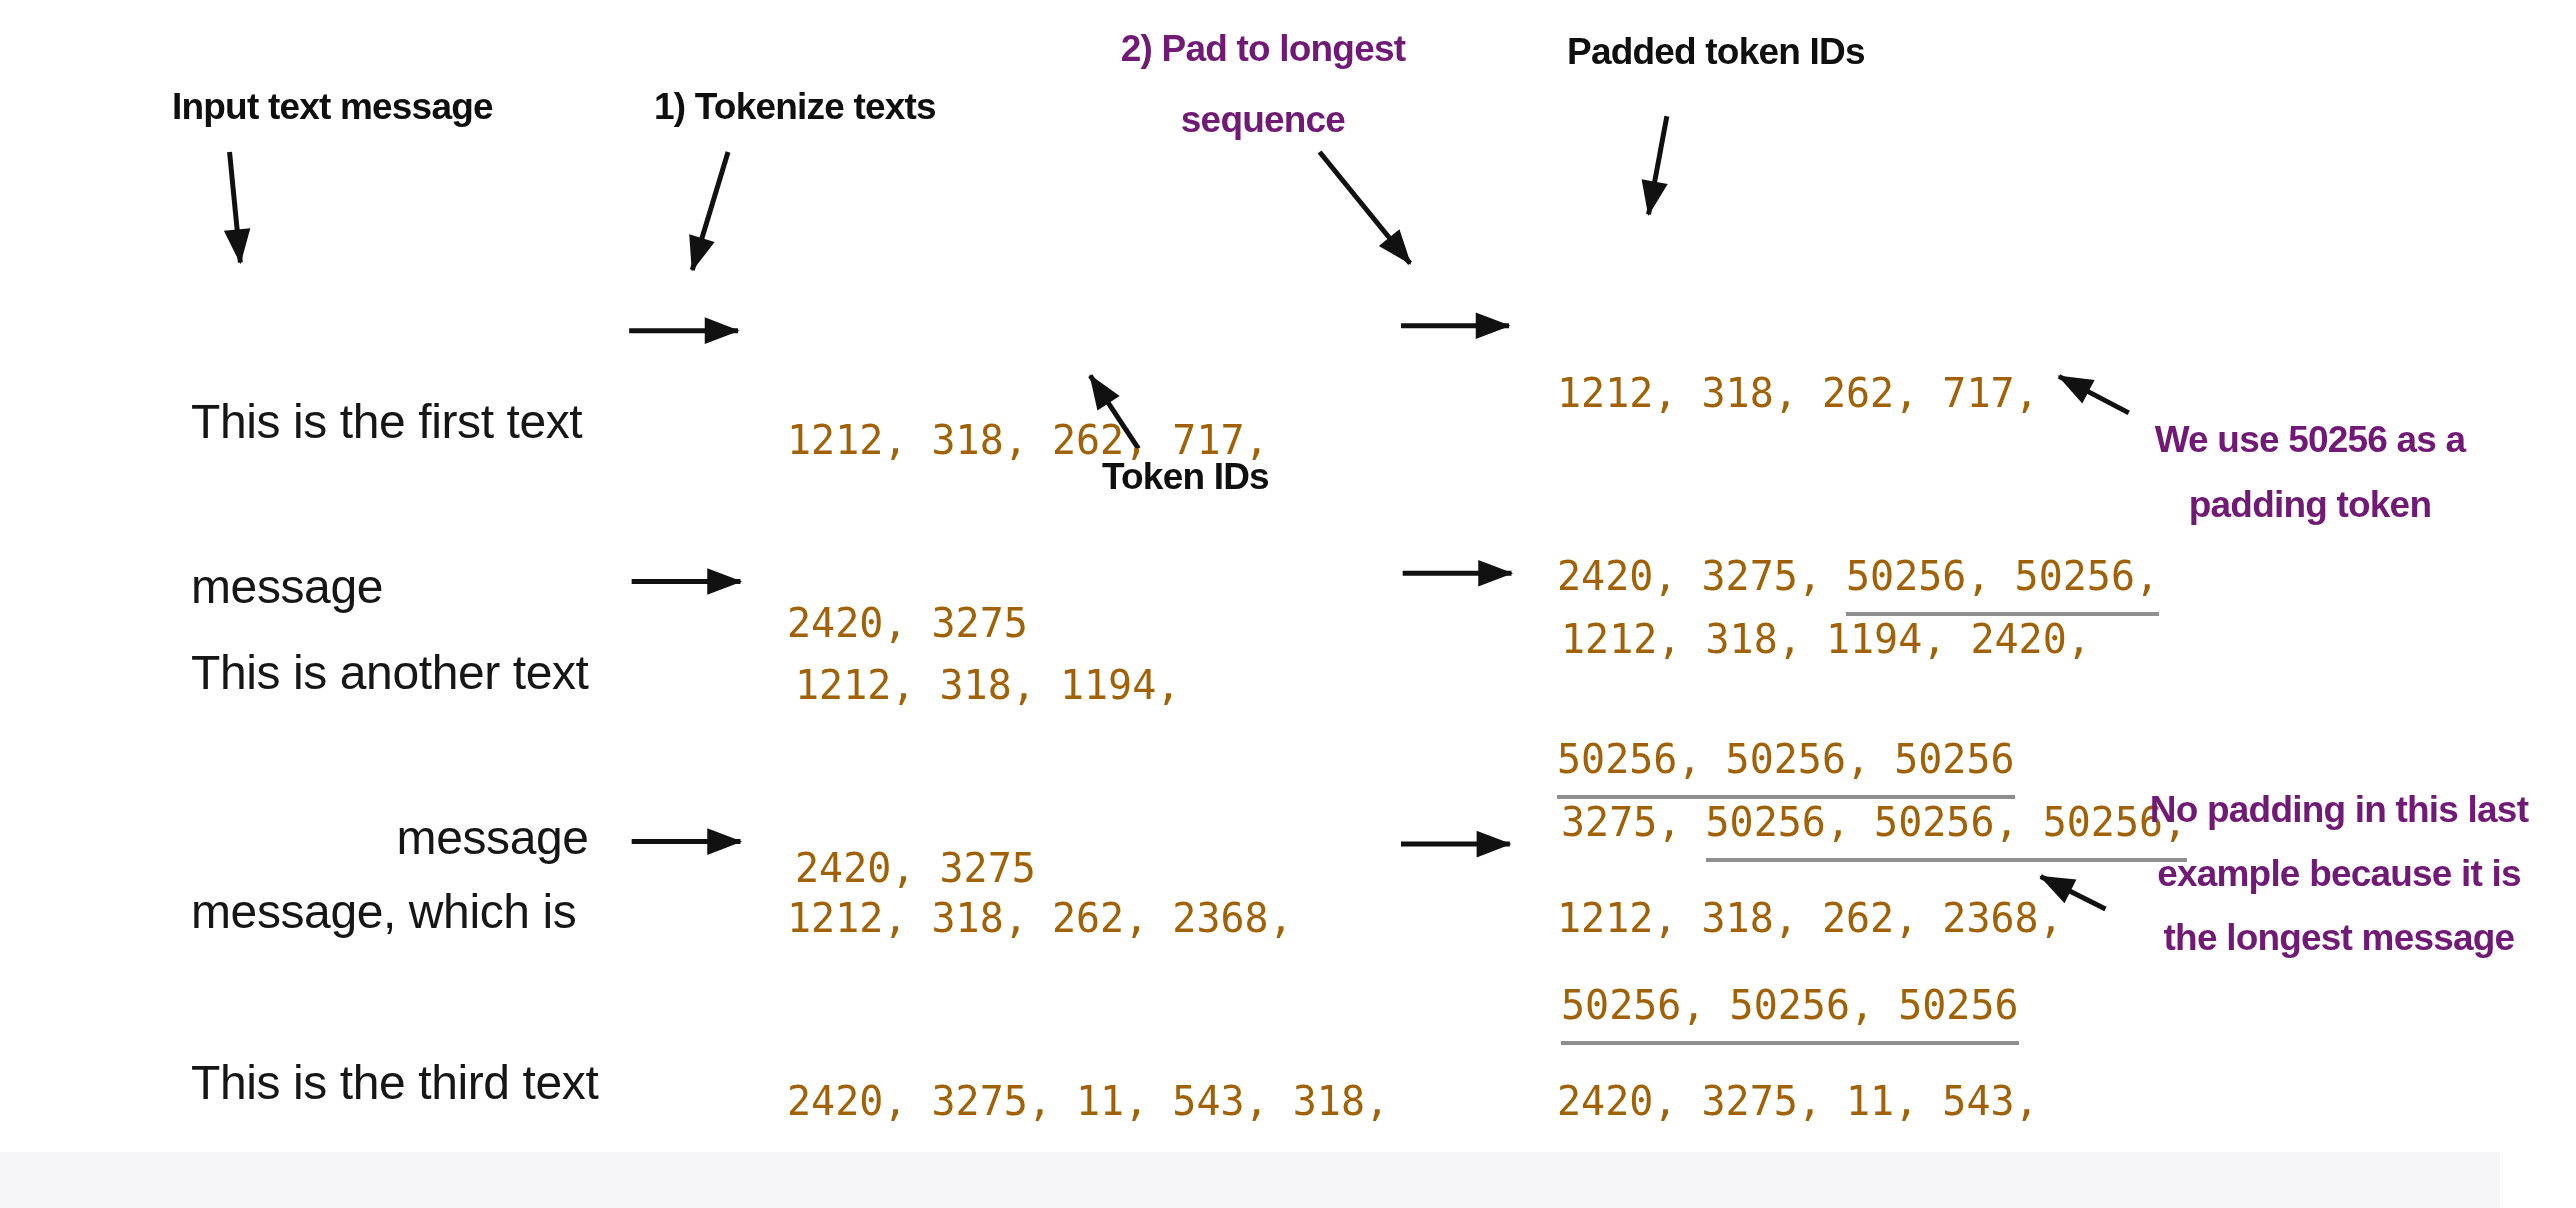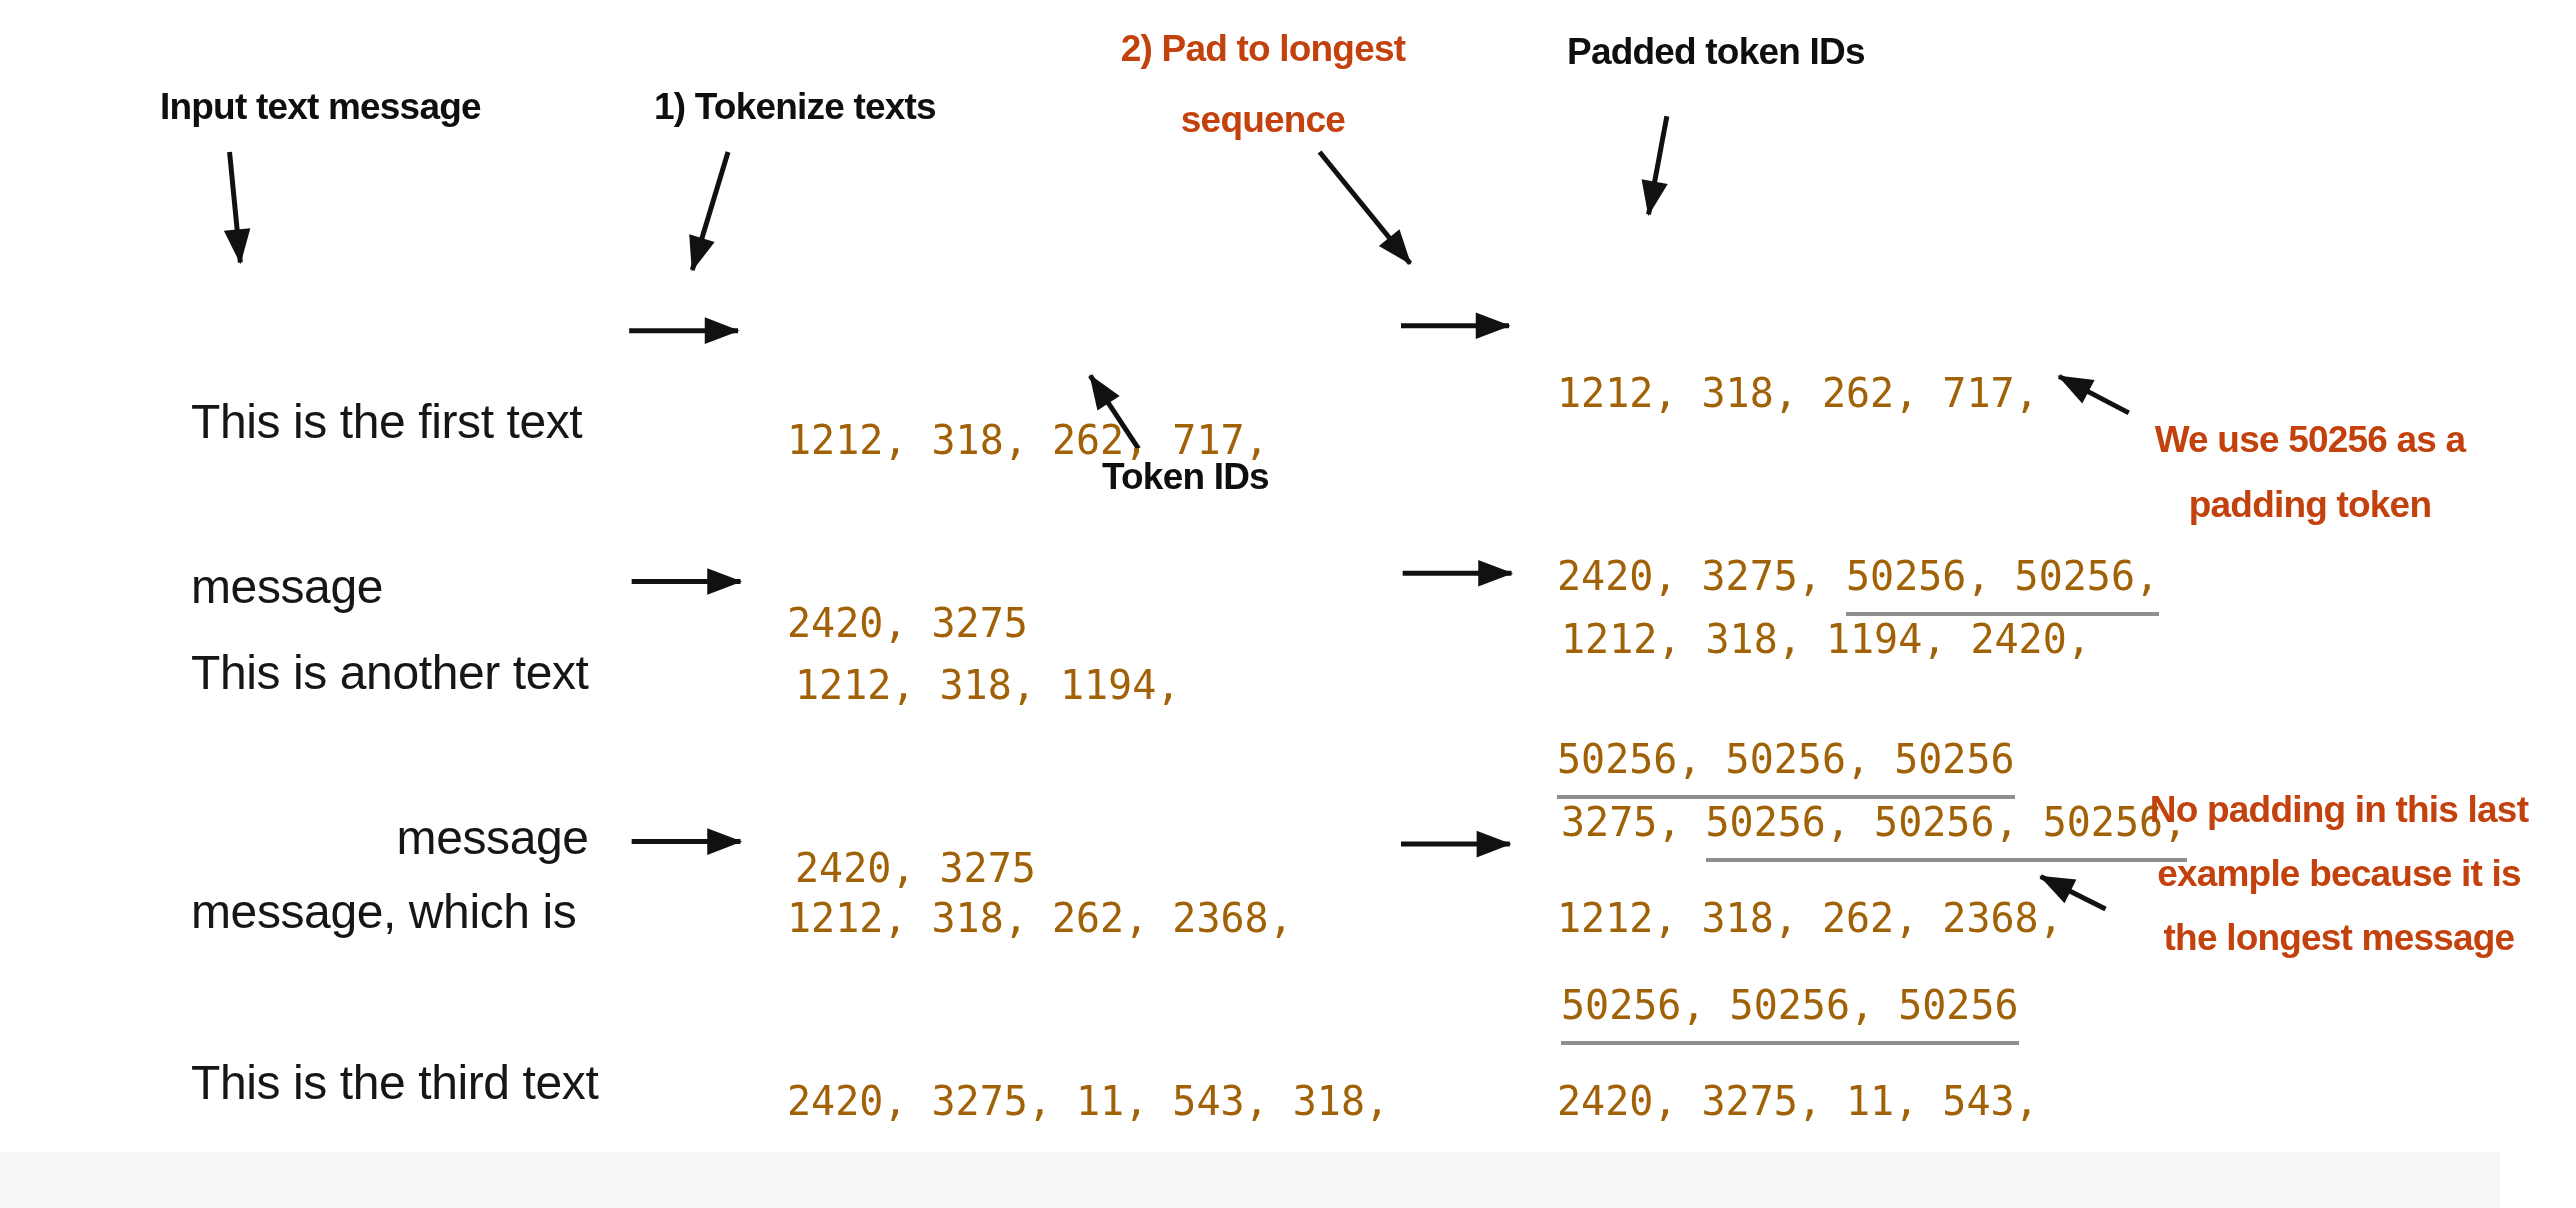--- a/index.html
+++ b/index.html
@@ -1,20 +1,20 @@
 <!DOCTYPE html>
 <html style="font-size:13.3px"><head>
 <meta charset="utf-8">
 <style>
   html,body{margin:0;padding:0;background:#ffffff;}
   body{width:2576px;height:1208px;position:relative;overflow:hidden;
        font-family:"Liberation Sans",sans-serif;color:#121212;}
   .abs{position:absolute;}
   .hlabel{font-weight:bold;font-size:37px;line-height:43px;letter-spacing:-0.8px;color:#0f0f0f;white-space:pre;}
-  .hblock{font-weight:bold;font-size:37px;letter-spacing:-0.8px;color:#c2410c;text-align:center;}
+  .hblock{font-weight:bold;font-size:37px;letter-spacing:-0.8px;color:#701a75;text-align:center;}
   .msg{font-size:48px;line-height:55px;letter-spacing:-0.4px;color:#161616;white-space:pre;}
   .mono{font-family:"DejaVu Sans Mono",monospace;font-size:40px;line-height:61px;color:#a16207;white-space:pre;}
   .mono div{white-space:pre;}
   .ul{border-bottom:4.2px solid #8f8f8f;padding-bottom:13px;}
   .caption{font-size:48px;line-height:75px;color:#21214b;letter-spacing:0.4px;white-space:pre;}
   svg{position:absolute;left:0;top:0;}
   .strip{background:#f6f6f8;}
 </style>
 </head>
 <body>
@@ -37,21 +37,21 @@
     <line x1="760" y1="700" x2="891" y2="700" marker-end="url(#ah)"></line>
     <line x1="1688" y1="690" x2="1819" y2="690" marker-end="url(#ah)"></line>
     <line x1="760" y1="1013" x2="891" y2="1013" marker-end="url(#ah)"></line>
     <line x1="1686" y1="1016" x2="1817" y2="1016" marker-end="url(#ah)"></line>
     <line x1="1370" y1="540" x2="1312" y2="452" marker-end="url(#ah)"></line>
     <line x1="2562" y1="497" x2="2478" y2="453" marker-end="url(#ah)"></line>
     <line x1="2534" y1="1094" x2="2456" y2="1055" marker-end="url(#ah)"></line>
   </g>
 </svg>
 
-<div class="abs hlabel" style="left:160px;top:85px;">Input text message</div>
+<div class="abs hlabel" style="left:172px;top:85px;">Input text message</div>
 <div class="abs hlabel" style="left:654px;top:85px;">1) Tokenize texts</div>
 <div class="abs hblock" style="left:1105px;top:13.3px;width:316px;line-height:71px;">
   <div>2) Pad to longest</div>
   <div>sequence</div>
 </div>
 <div class="abs hlabel" style="left:1567px;top:30px;">Padded token IDs</div>
 
 <div class="abs msg" style="left:191px;top:284px;">
   <div>This is the first text</div>
   <div>message</div>

